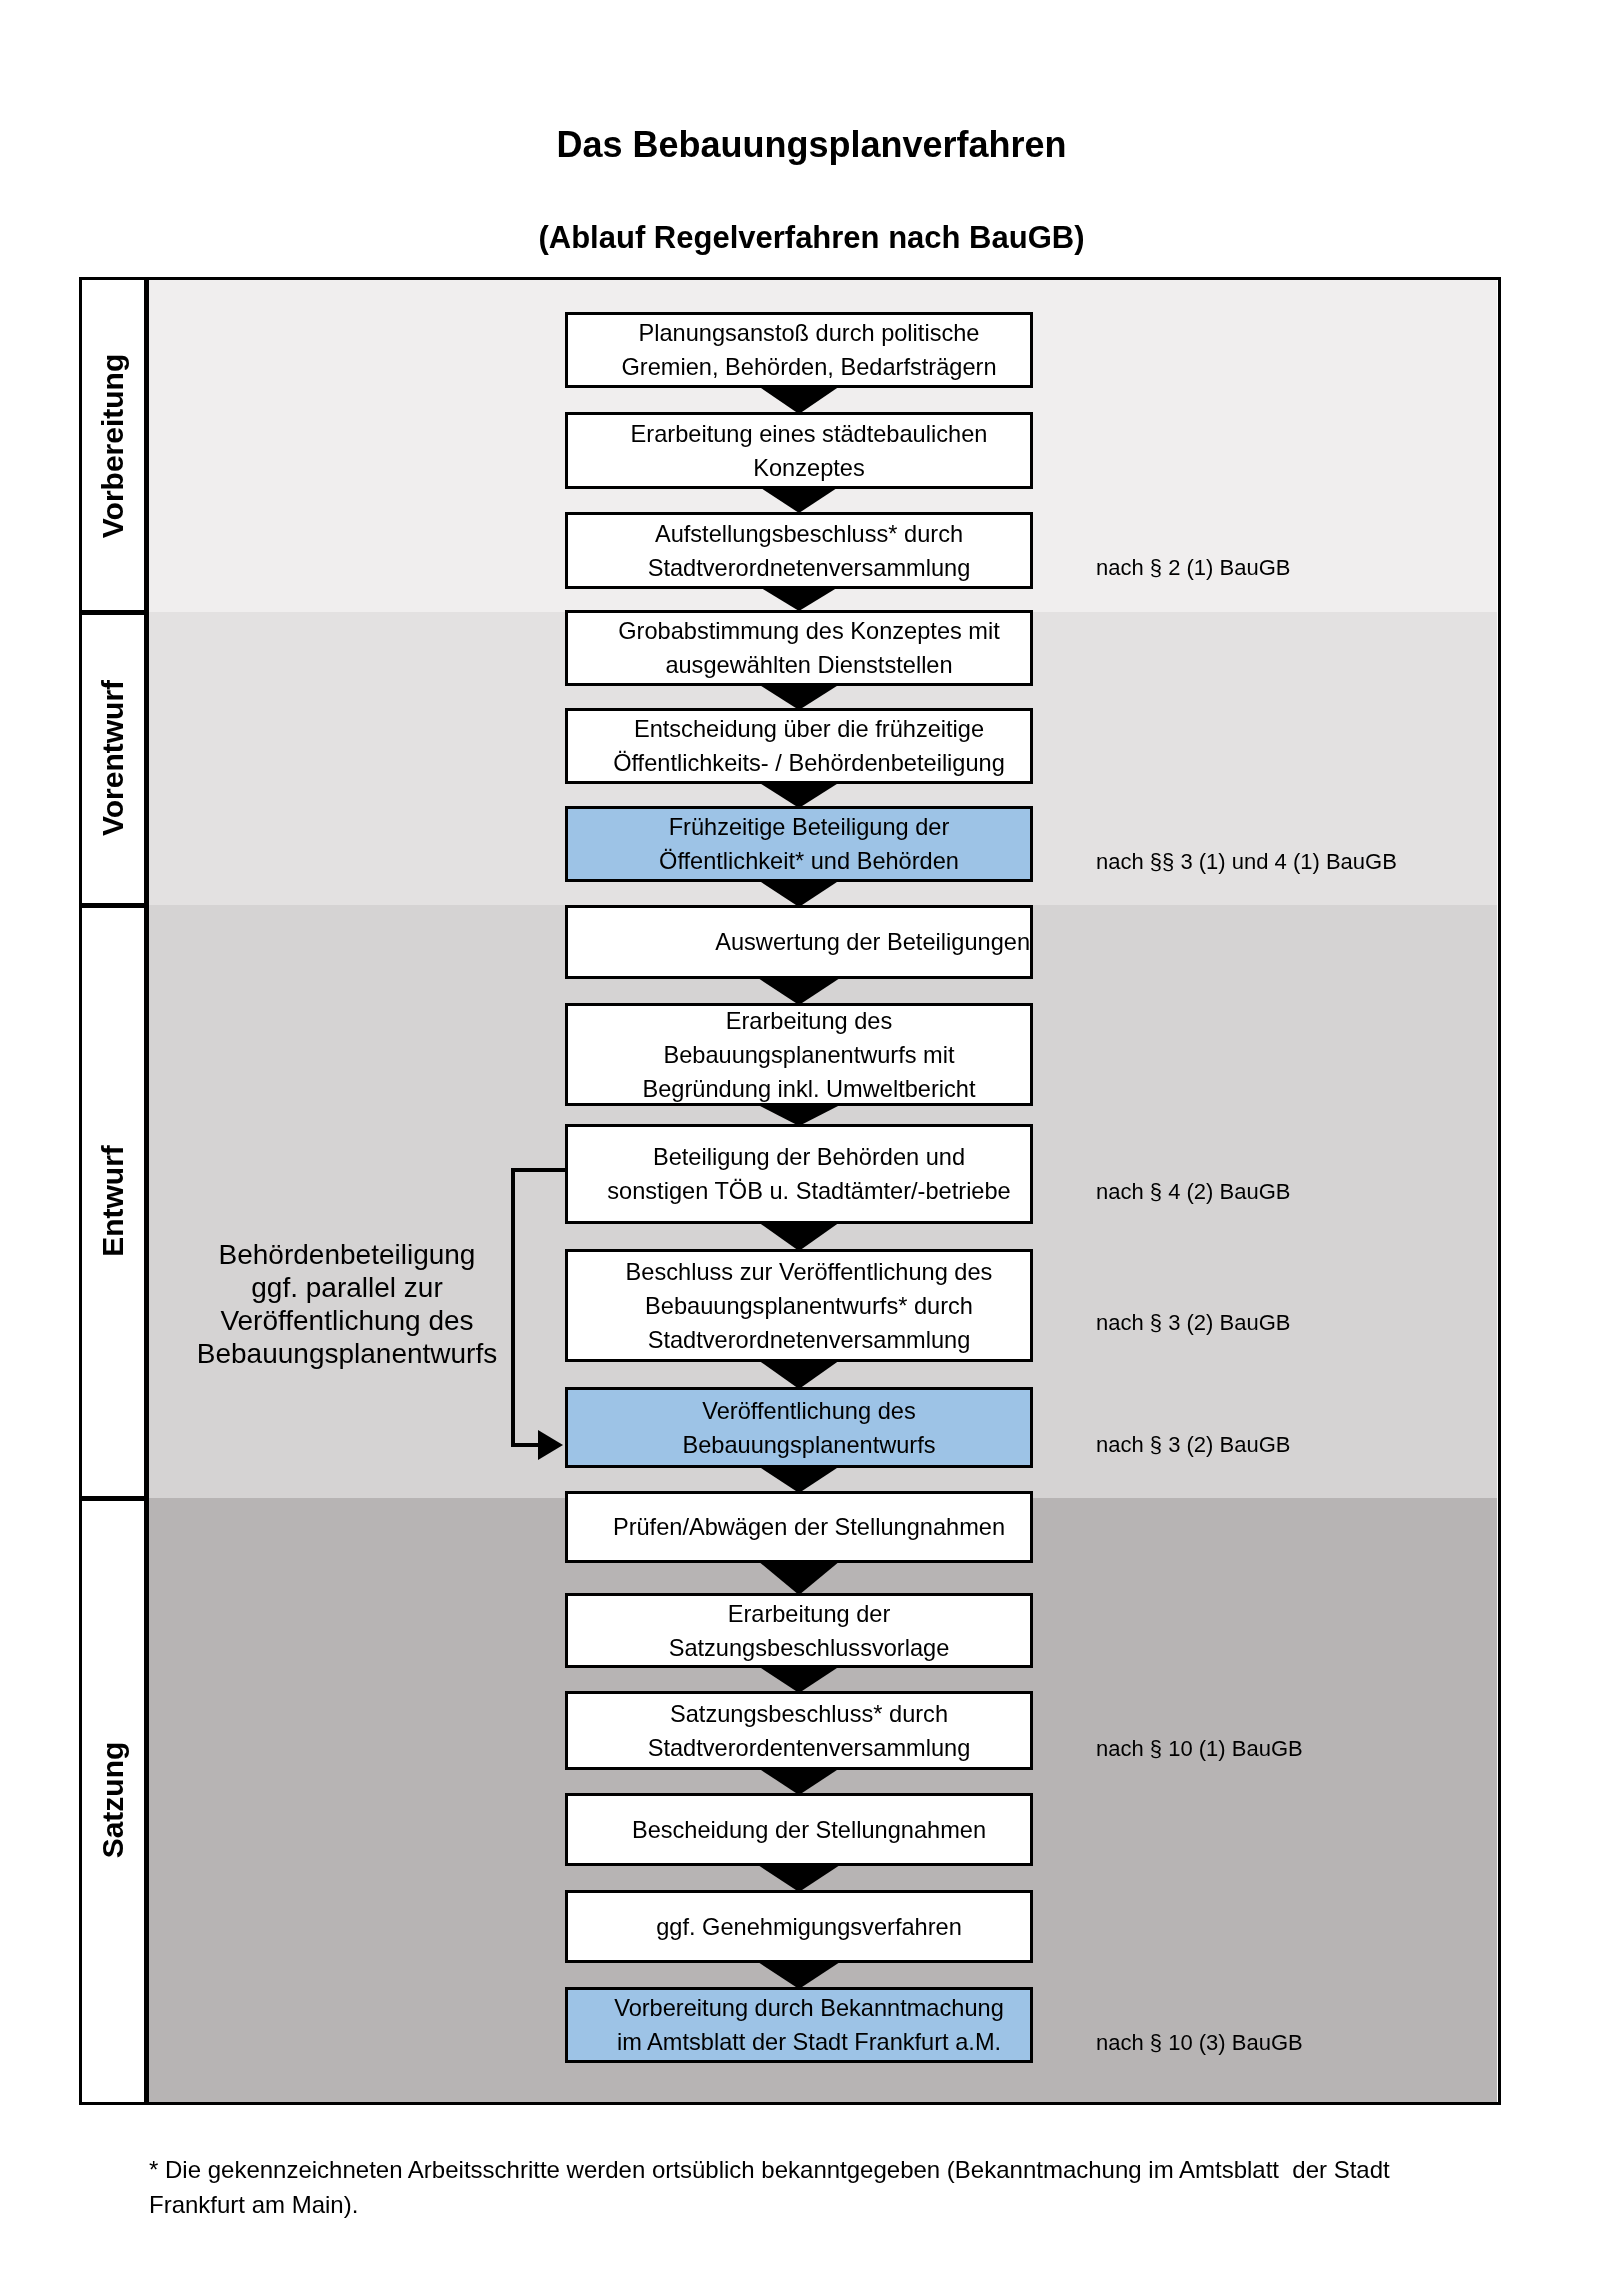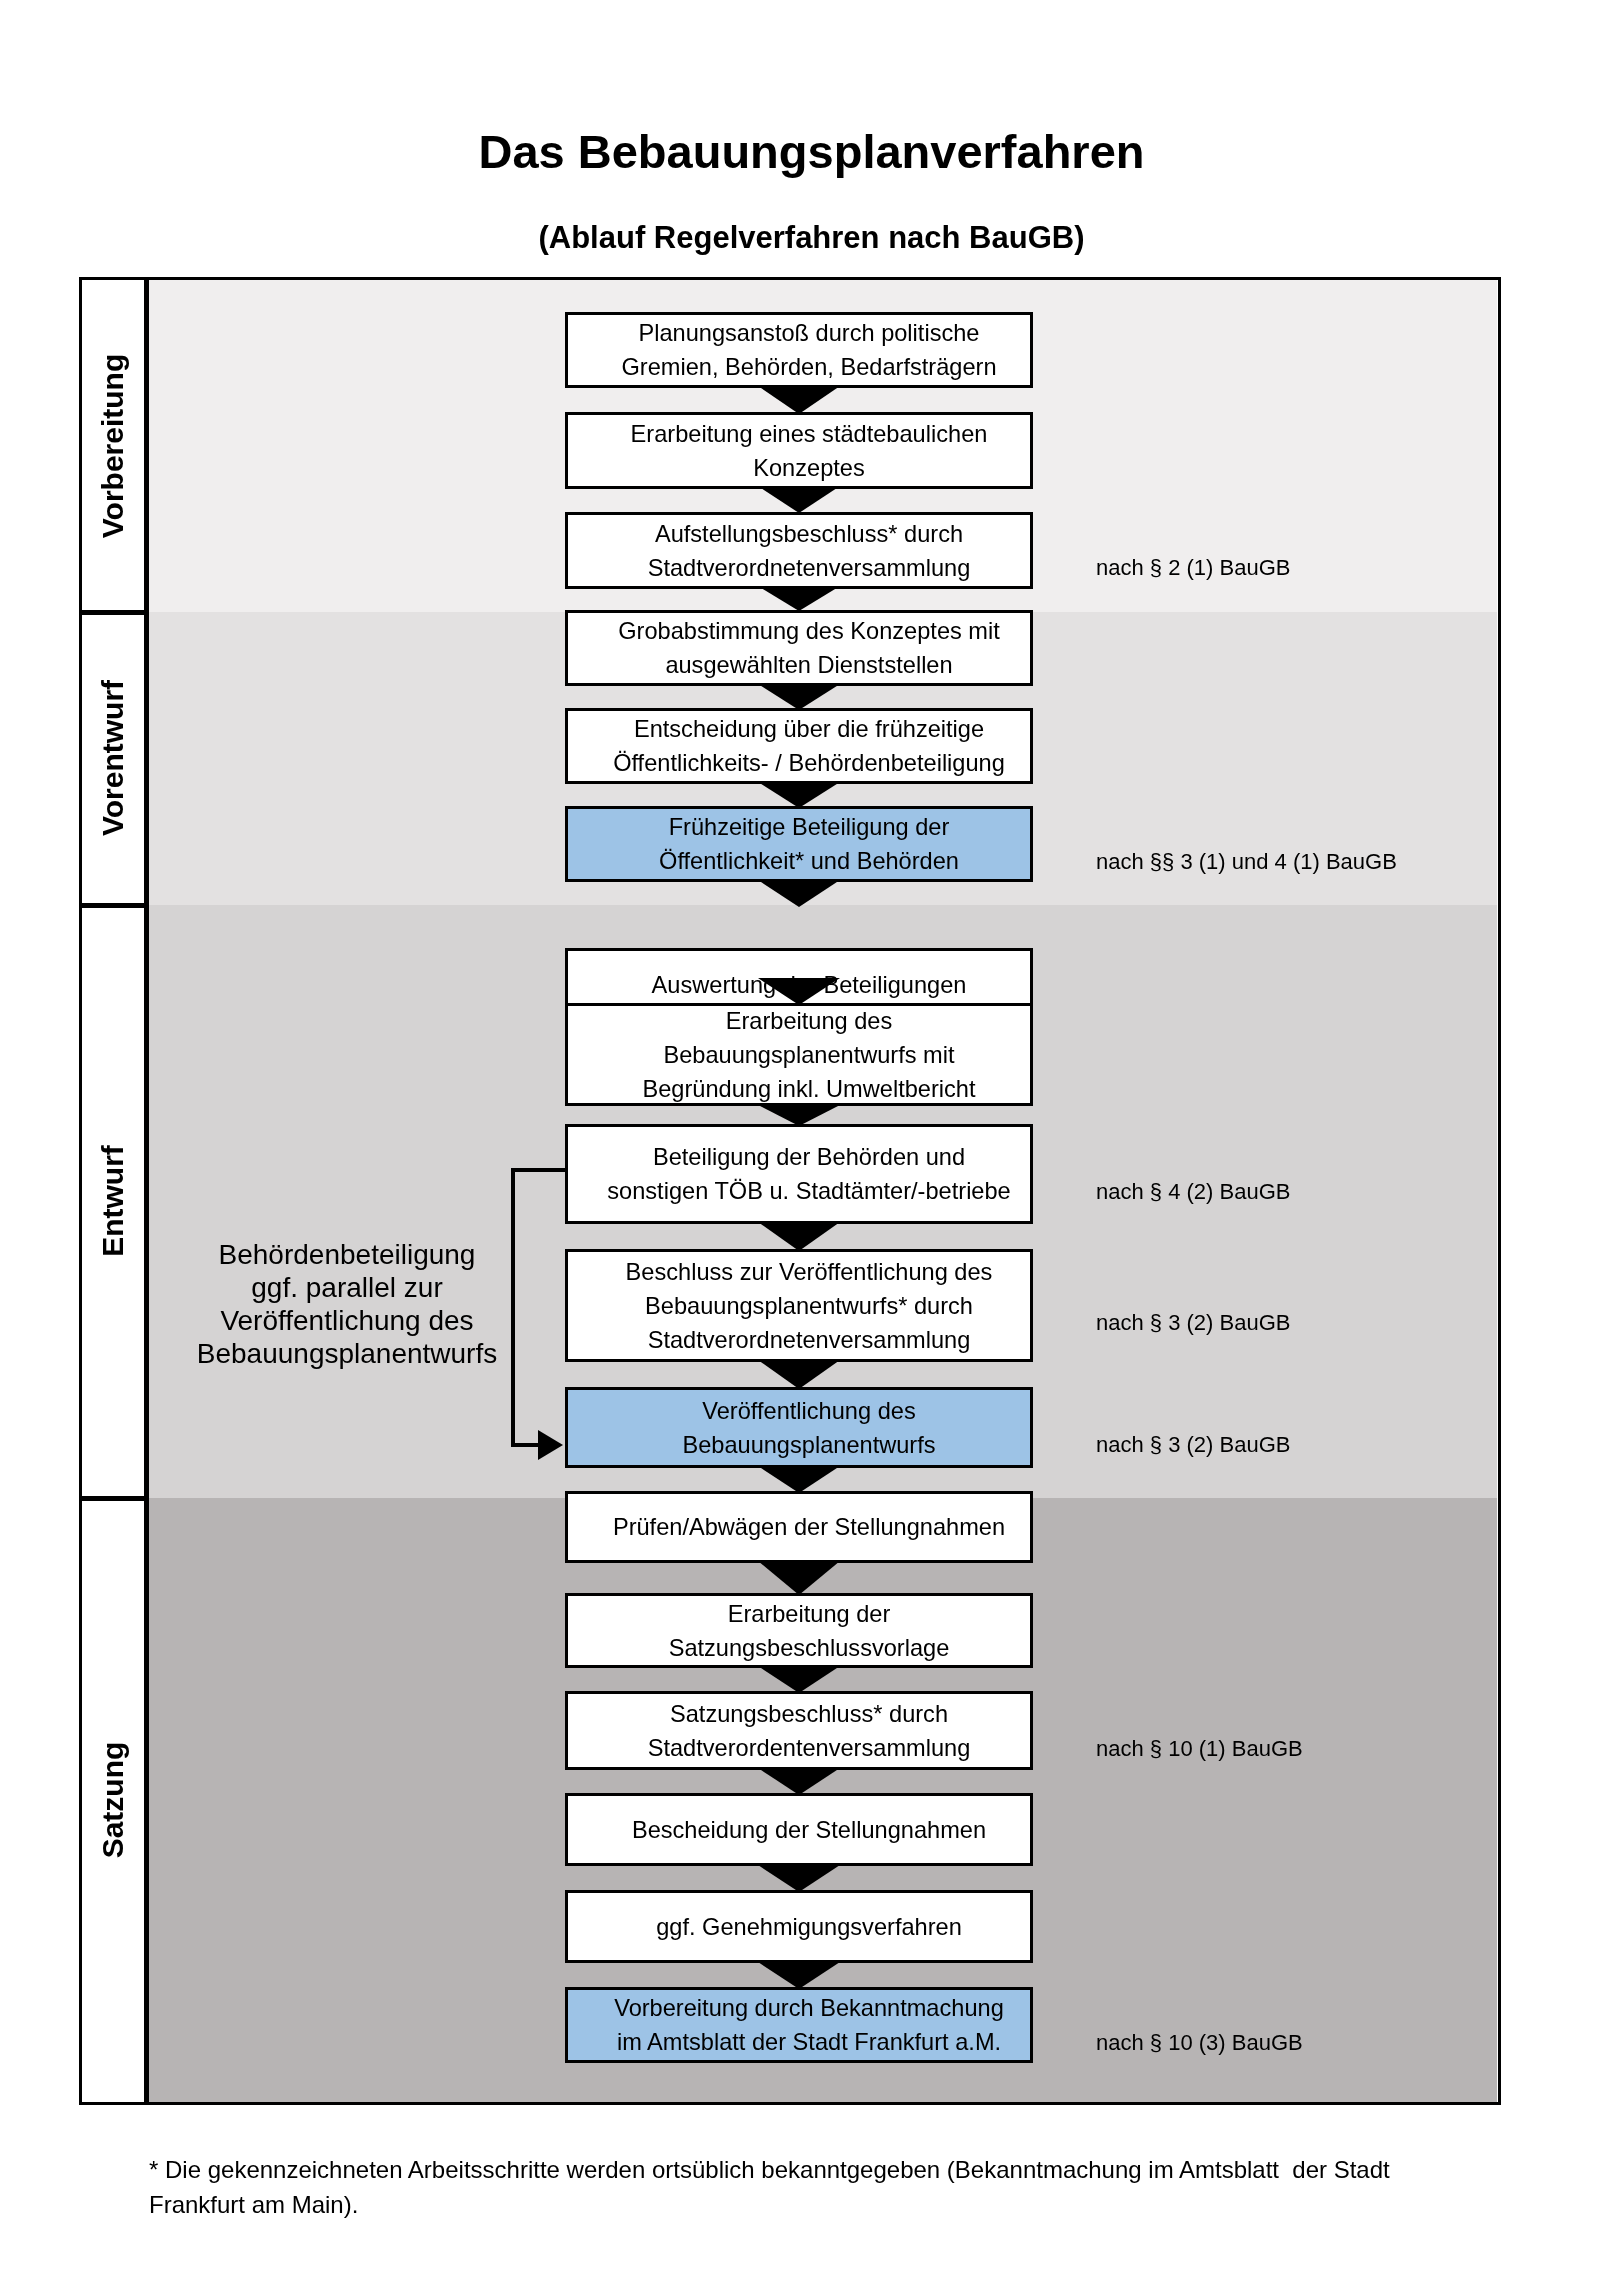--- a/index.html
+++ b/index.html
@@ -1,20 +1,20 @@
 <!DOCTYPE html>
 <html style="font-size:10.5px"><head>
 <meta charset="utf-8">
 <style>
   html,body{margin:0;padding:0;background:#fff;}
   .page{position:relative;width:1623px;height:2295px;background:#ffffff;
         font-family:"Liberation Sans", sans-serif;color:#000;overflow:hidden;}
 
   .title{position:absolute;left:0;top:124px;width:1623px;text-align:center;
-         font-size:47px;font-weight:bold;margin:0;}
+         font-size:36px;font-weight:bold;margin:0;}
   .subtitle{position:absolute;left:0;top:220px;width:1623px;text-align:center;
             font-size:31px;font-weight:bold;}
 
   .frame{position:absolute;left:79px;top:277px;width:1422px;height:1828px;
          border:3.3px solid #000;box-sizing:border-box;background:#fff;}
 
   .band{position:absolute;left:149px;width:1348px;}
   .labelcol-border{position:absolute;left:144px;top:280px;width:4.6px;height:1822px;background:#000;}
   .label-divider{position:absolute;left:82px;width:62px;height:4.6px;background:#000;}
   .phase-label{position:absolute;left:113px;transform:translate(-50%,-50%) rotate(-90deg);
@@ -88,21 +88,21 @@
         <div class="ln"><span>Entscheidung über die frühzeitige</span></div>
         <div class="ln"><span>Öffentlichkeits- / Behördenbeteiligung</span></div>
       </div>
       <div class="arrow-down" style="top: 782px; left: 758px; border-top: 26px solid rgb(0, 0, 0);"></div>
       <div class="step" style="top: 806px; height: 76px; background: rgb(157, 195, 230);">
         <div class="ln"><span class="b">Frühzeitige Beteiligung der</span></div>
         <div class="ln"><span class="b">Öffentlichkeit* und Behörden</span></div>
       </div>
       <div class="annotation" style="top: 844px;">nach §§ 3 (1) und 4 (1) BauGB</div>
       <div class="arrow-down" style="top: 880px; left: 758px; border-top: 27.5px solid rgb(0, 0, 0);"></div>
-      <div class="step" style="top: 948px; height: 74px;">
+      <div class="step" style="top: 905px; height: 74px; align-items: flex-end;">
         <div class="ln"><span>Auswertung der Beteiligungen</span></div>
       </div>
       <div class="arrow-down" style="top: 978px; left: 758px; border-top: 27.5px solid rgb(0, 0, 0);"></div>
       <div class="step" style="top: 1003px; height: 103px;">
         <div class="ln"><span>Erarbeitung des</span></div>
         <div class="ln"><span>Bebauungsplanentwurfs mit</span></div>
         <div class="ln"><span>Begründung inkl. Umweltbericht</span></div>
       </div>
       <div class="arrow-down" style="top: 1105px; left: 758px; border-top: 21px solid rgb(0, 0, 0);"></div>
       <div class="step" style="top: 1124px; height: 100px;">

